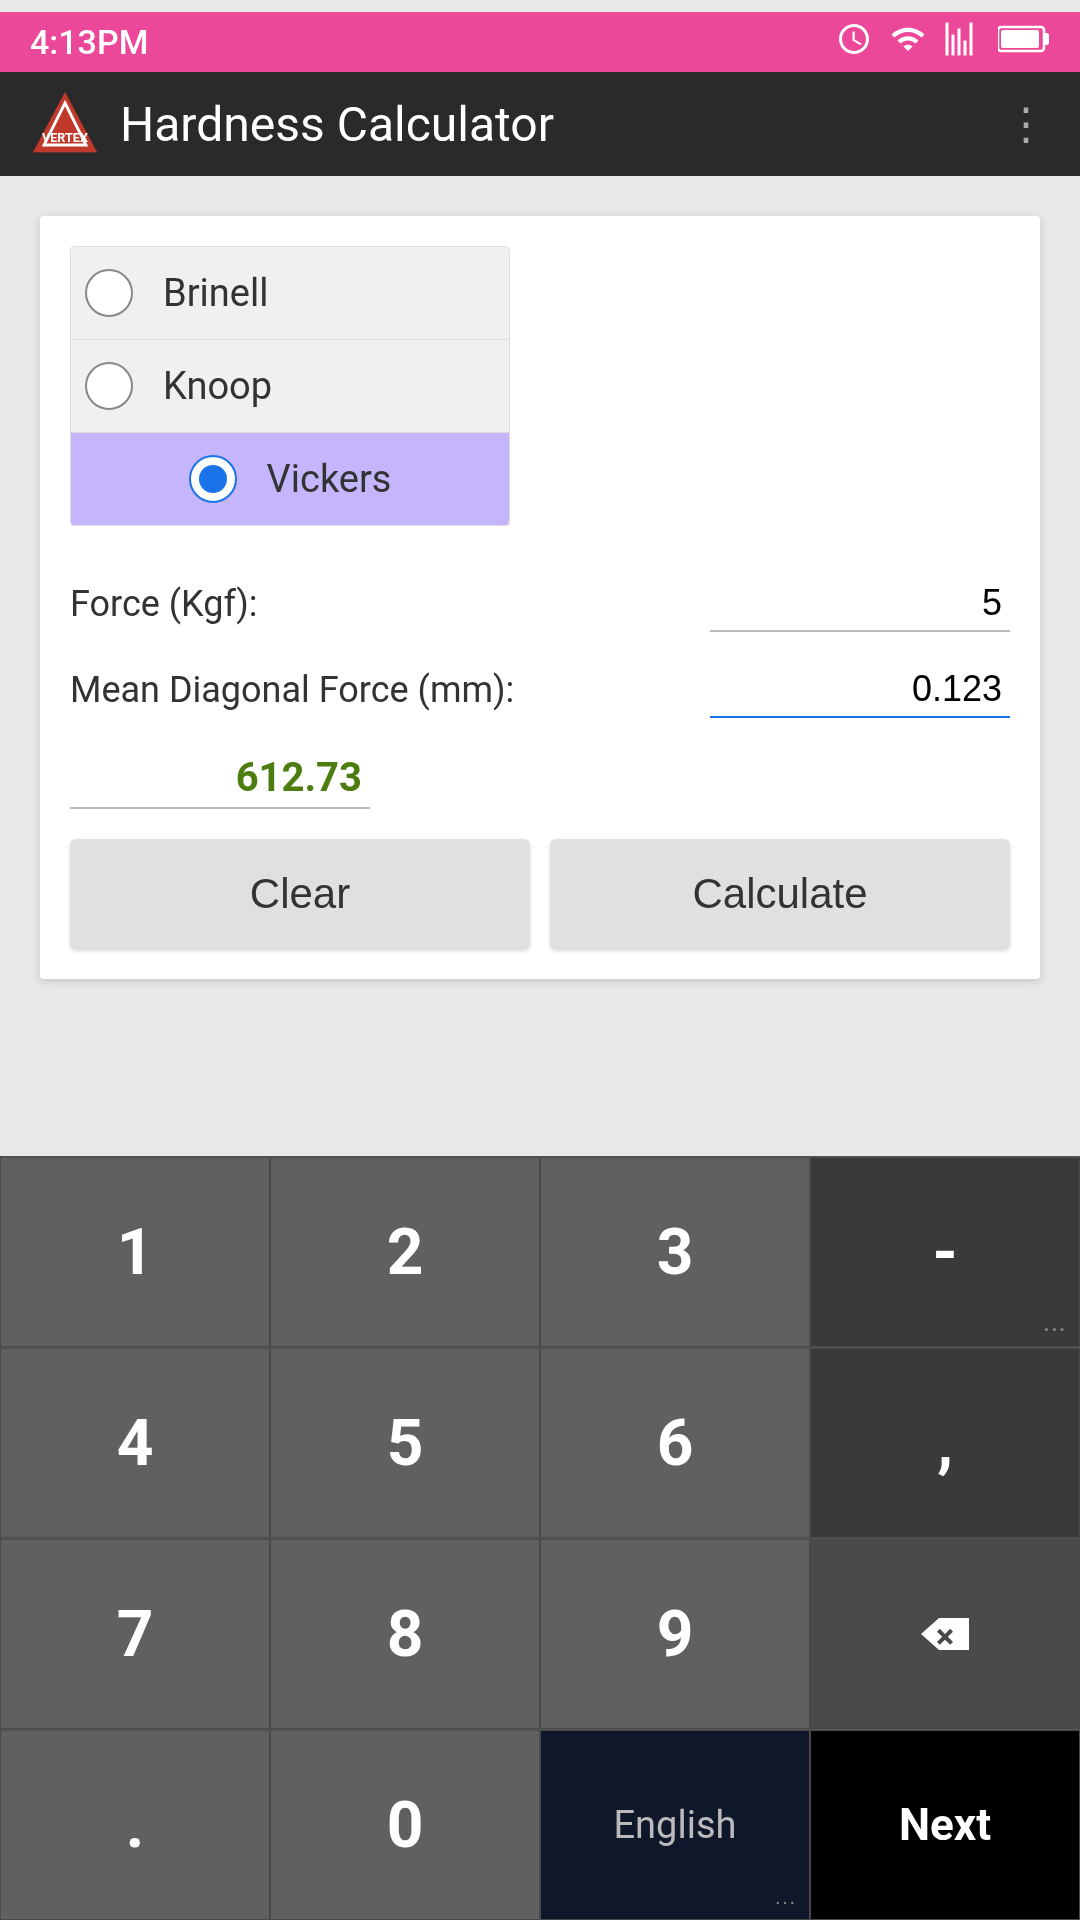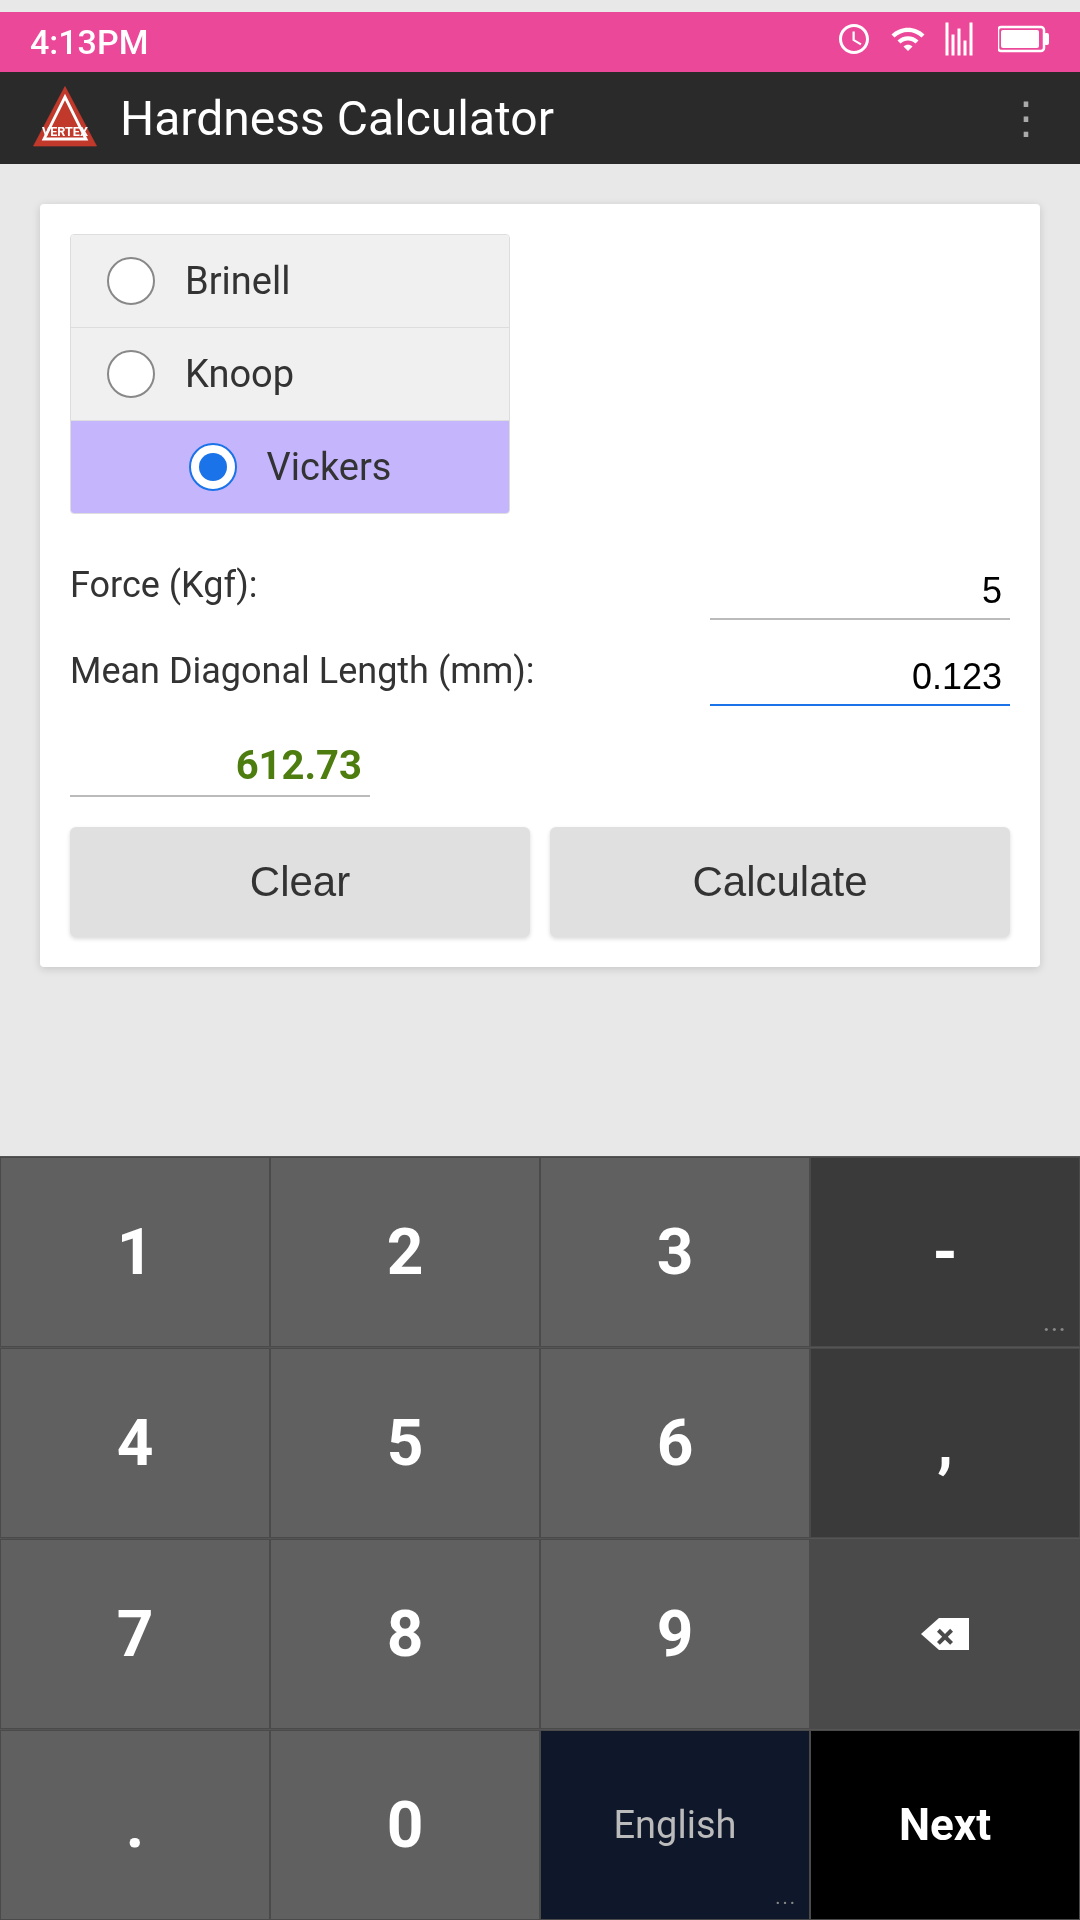--- a/index.html
+++ b/index.html
@@ -35,21 +35,21 @@
       gap: 18px;
     }
     .status-icon {
       color: white;
       font-size: 28px;
     }
 
     
     .app-bar {
       width: 100%;
-      height: 92px;
+      height: 104px;
       background: #2a2a2a;
       display: flex;
       align-items: center;
       padding: 0 30px;
       justify-content: space-between;
     }
     .app-bar-left {
       display: flex;
       align-items: center;
       gap: 20px;
@@ -89,21 +89,21 @@
     .radio-group {
       width: 440px;
       border: 1px solid #ddd;
       border-radius: 4px;
       overflow: hidden;
       margin-bottom: 50px;
     }
     .radio-item {
       display: flex;
       align-items: center;
-      padding: 22px 36px;
+      padding: 22px 14px;
       background: #f0f0f0;
       border-bottom: 1px solid #ddd;
       gap: 30px;
       cursor: pointer;
     }
     .radio-item:last-child {
       border-bottom: none;
     }
     .radio-item.selected {
       background: #c4b5fd;
@@ -131,21 +131,21 @@
       background: #1a73e8;
     }
     .radio-label {
       font-size: 38px;
       color: #333;
     }
 
     
     .field-row {
       display: flex;
-      align-items: flex-start;
+      align-items: center;
       margin-bottom: 30px;
       justify-content: space-between;
     }
     .field-label {
       font-size: 36px;
       color: #333;
       flex: 1;
     }
     .field-label.bold {
       font-weight: bold;
@@ -310,21 +310,21 @@
         <span class="radio-label">Vickers</span>
       </div>
     </div>
 
     <div class="field-row">
       <span class="field-label">Force (Kgf):</span>
       <input type="text" class="field-input" value="5" style="">
     </div>
 
     <div class="field-row">
-      <span class="field-label">Mean Diagonal Length (mm):</span>
+      <span class="field-label">Mean Diagonal Force (mm):</span>
       <input type="text" class="field-input active" value="0.123" style="">
     </div>
 
     <div class="field-row">
       <div class="field-value">612.73</div>
     </div>
 
     <div class="button-row">
       <button class="btn">Clear</button>
       <button class="btn">Calculate</button>

